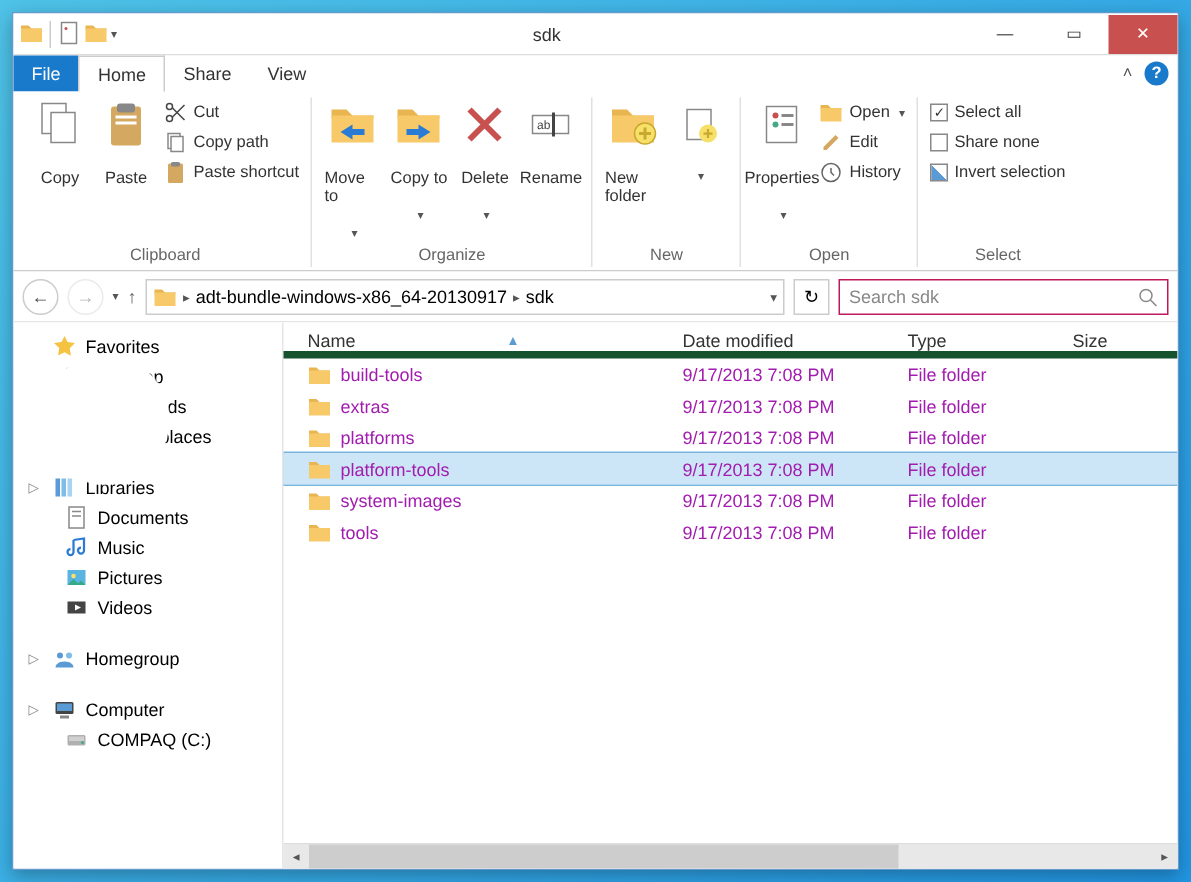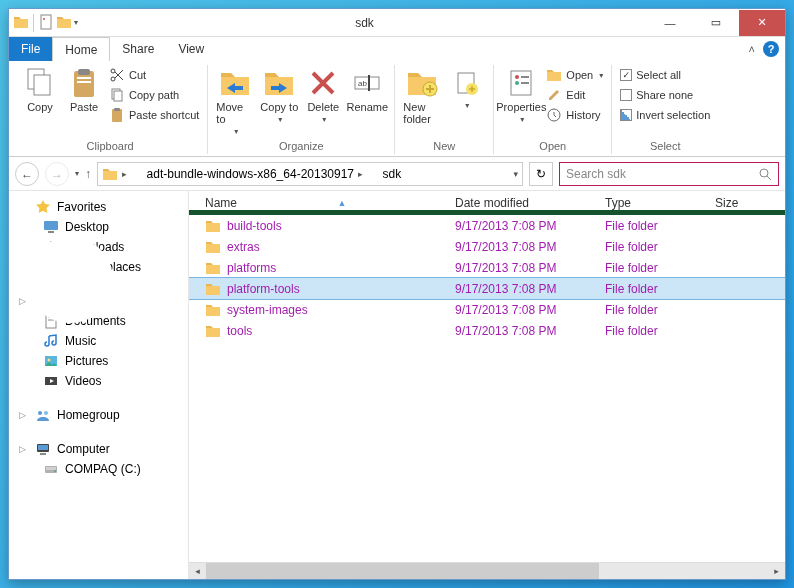--- a/index.html
+++ b/index.html
@@ -25,33 +25,33 @@
 .tab.active { border: 1px solid #ccc; border-bottom: none; }
 .tabrow-spacer { flex: 1; }
 .tabrow-right { display: flex; align-items: center; padding-right: 6px; gap: 8px; }
 .help-circle { width:16px; height:16px; background:#1979ca; color:#fff; border-radius:50%; display:flex; align-items:center; justify-content:center; font-size:11px; font-weight:bold;}
 
 
 .ribbon { display: flex; background: #fff; border-bottom: 1px solid #ccc; padding: 4px 4px 2px; }
 .rgroup { display:flex; flex-direction:column; align-items:center; border-right: 1px solid #e0e0e0; padding: 0 6px; }
 .rgroup-body { display:flex; align-items:flex-start; gap: 2px; flex:1;}
 .rgroup-label { font-size:11px; color:#666; text-align:center; padding:2px 0; }
-.rbtn-lg { display:flex; flex-direction:column; align-items:center; width: 42px; padding: 2px; font-size:11px; color:#333; gap:2px;}
+.rbtn-lg { display:flex; flex-direction:column; align-items:center; width: 42px; padding: 2px; font-size:11px; color:#333; gap:14px;}
 .rbtn-lg svg { width: 32px; height: 32px; }
 .rbtn-sm { display:flex; align-items:center; gap:4px; font-size:11px; color:#333; padding:1px 2px; height:20px;}
 .rbtn-sm svg { width:16px; height:16px;}
 .rcol { display:flex; flex-direction:column;}
 .dropdown-arrow::after { content: "▾"; font-size:8px; color:#555; margin-left:2px;}
 
 
 .addrbar { display:flex; align-items:center; height:34px; padding:4px 6px; gap:6px; background:#fff; border-bottom:1px solid #e5e5e5;}
 .nav-btn { width:24px; height:24px; border:1px solid #ccc; border-radius:50%; display:flex; align-items:center; justify-content:center; font-size:12px; color:#444;}
 .nav-btn.disabled { opacity:0.4; }
 .addr-path { flex:1; display:flex; align-items:center; border:1px solid #ccc; height:24px; padding:0 4px; gap:4px; font-size:12px;}
-.crumb { display:flex; align-items:center; gap:2px;margin-left:16px;}
+.crumb { display:flex; align-items:center; gap:2px;}
 .crumb-sep { font-size:9px; color:#555;}
 .refresh-btn { width:24px; height:24px; display:flex; align-items:center; justify-content:center; border:1px solid #ccc;}
 .search { width:220px; display:flex; align-items:center; border:1px solid #be185d; height:24px; padding:0 6px; color:#888;}
 .search span { flex:1; }
 
 
 .content { flex:1; display:flex; overflow:hidden; background:#fff;}
 .nav-pane { width:180px; border-right:1px solid #e5e5e5; padding:6px 0 6px 6px; overflow:hidden;}
 .nav-section { margin-bottom:14px;}
 .nav-item { display:flex; align-items:center; gap:6px; padding:2px 4px; font-size:12px; color:#000;}

